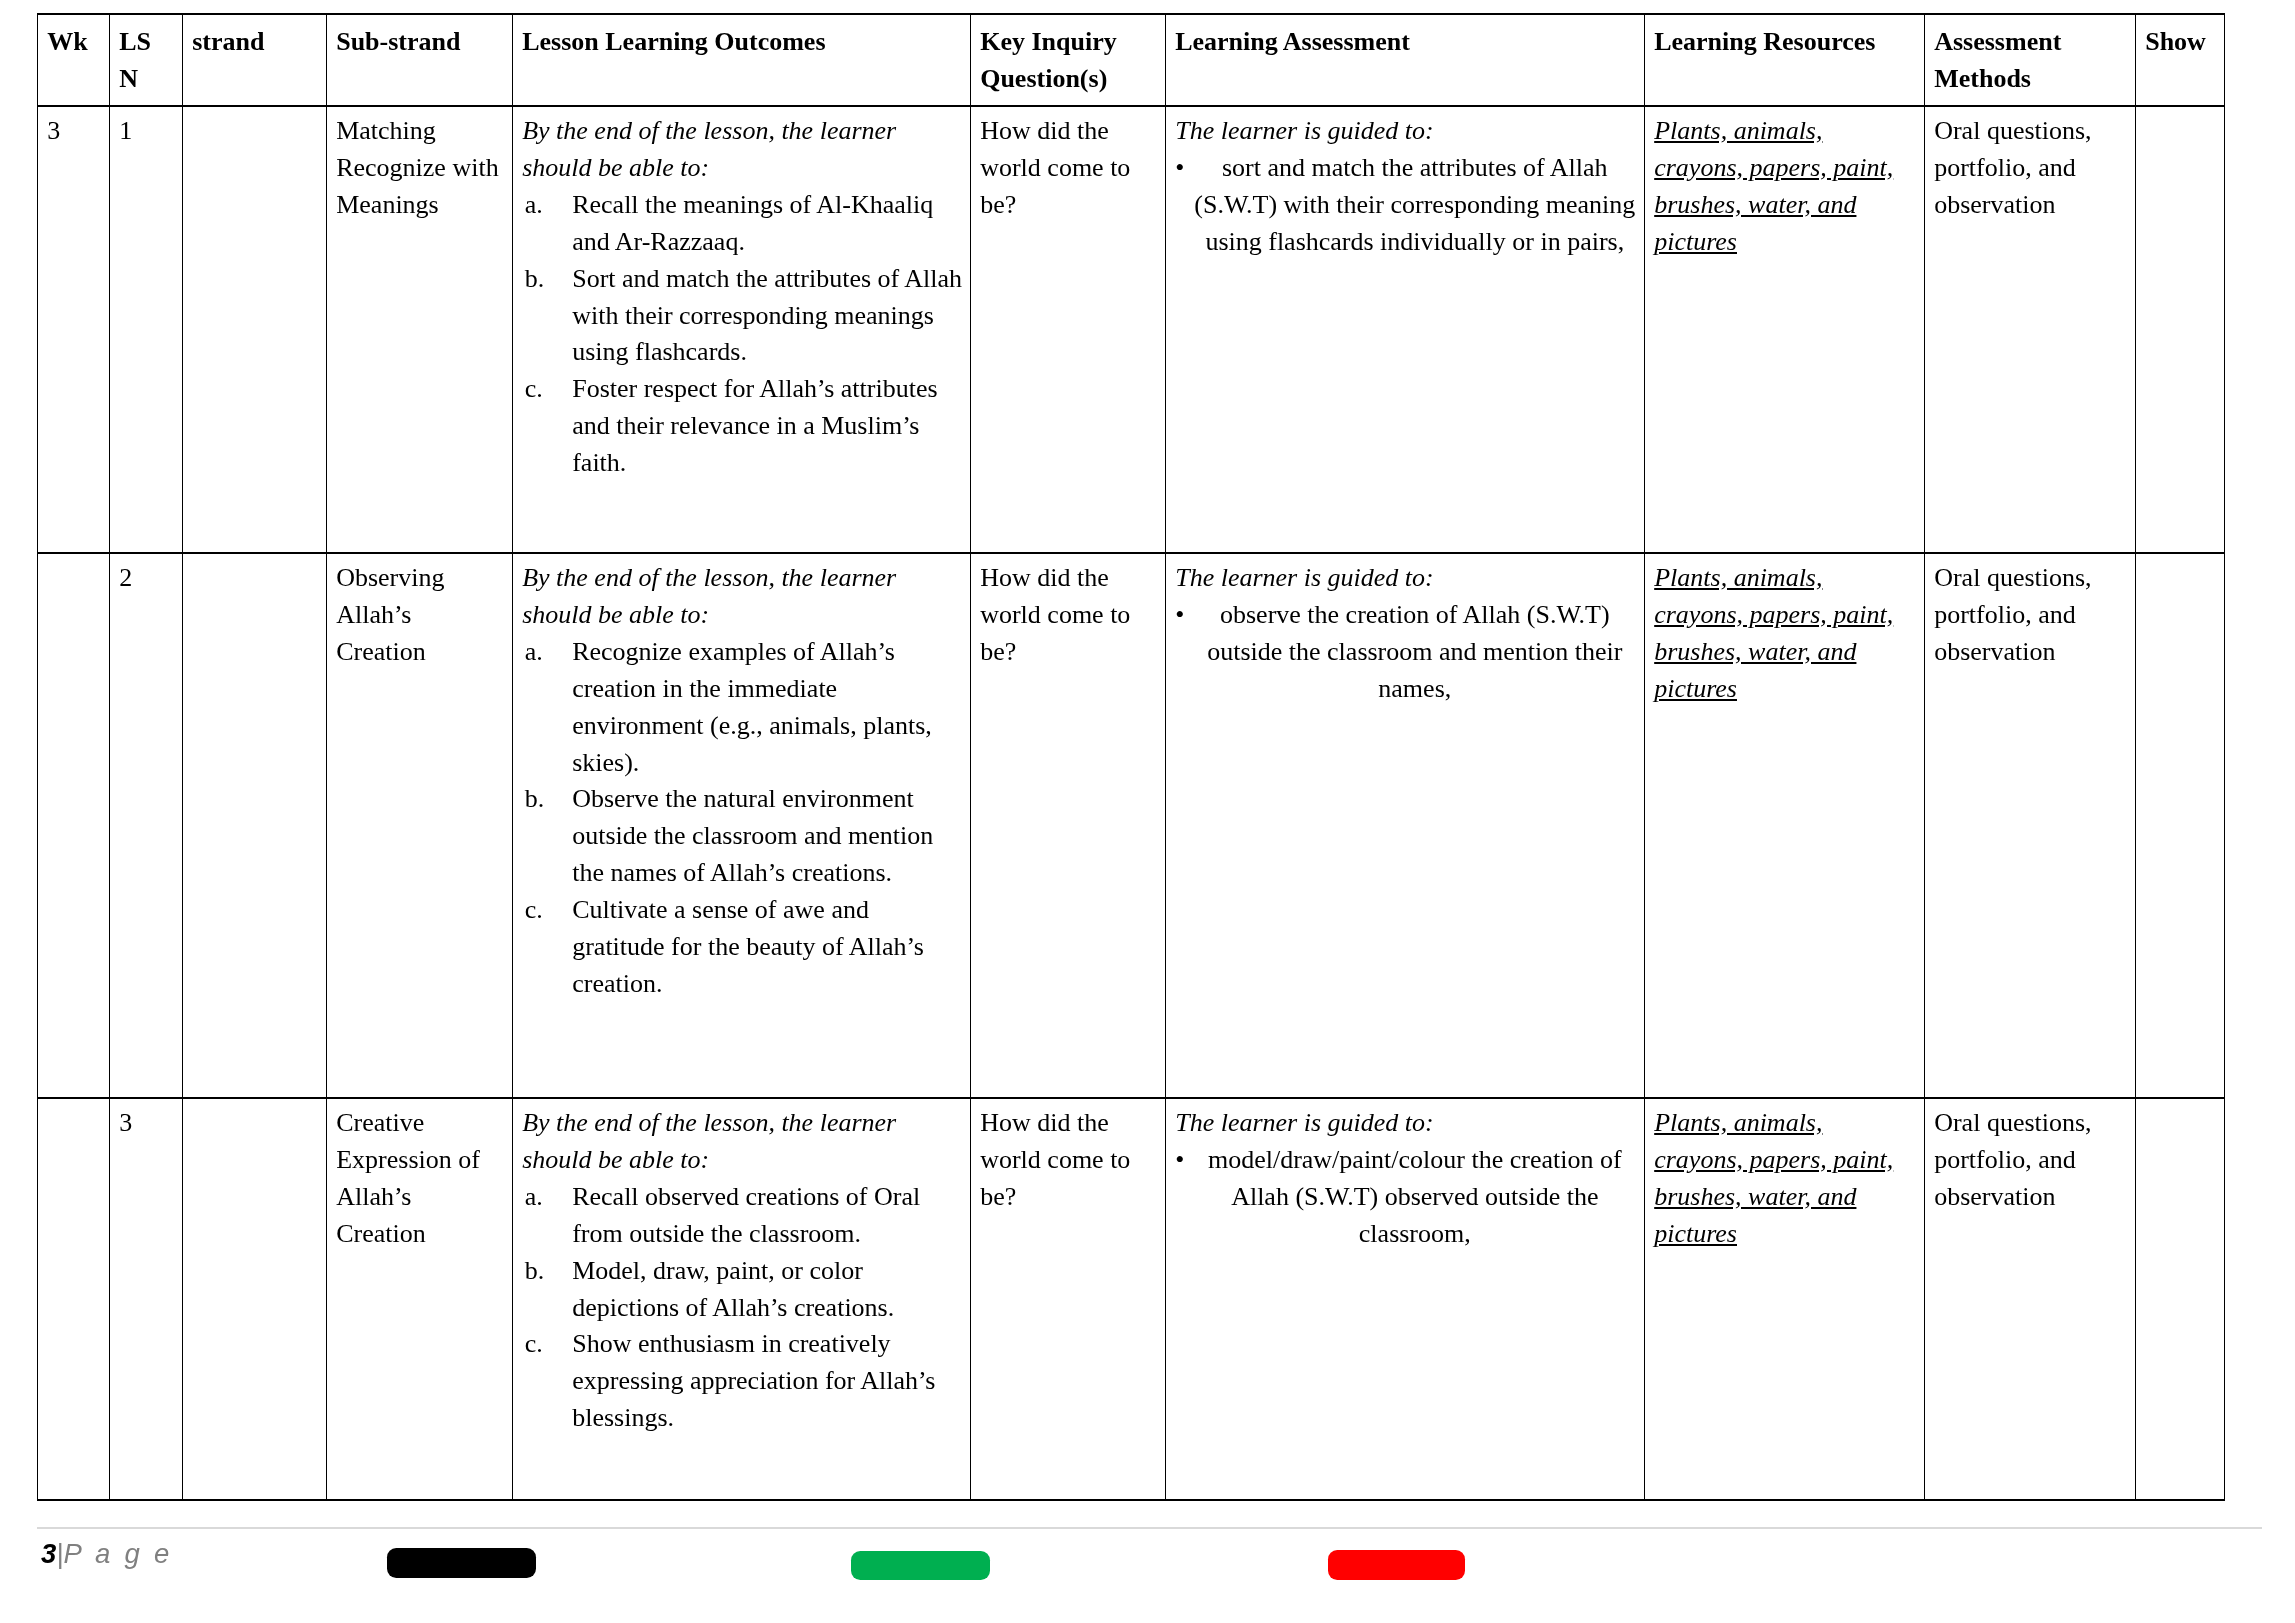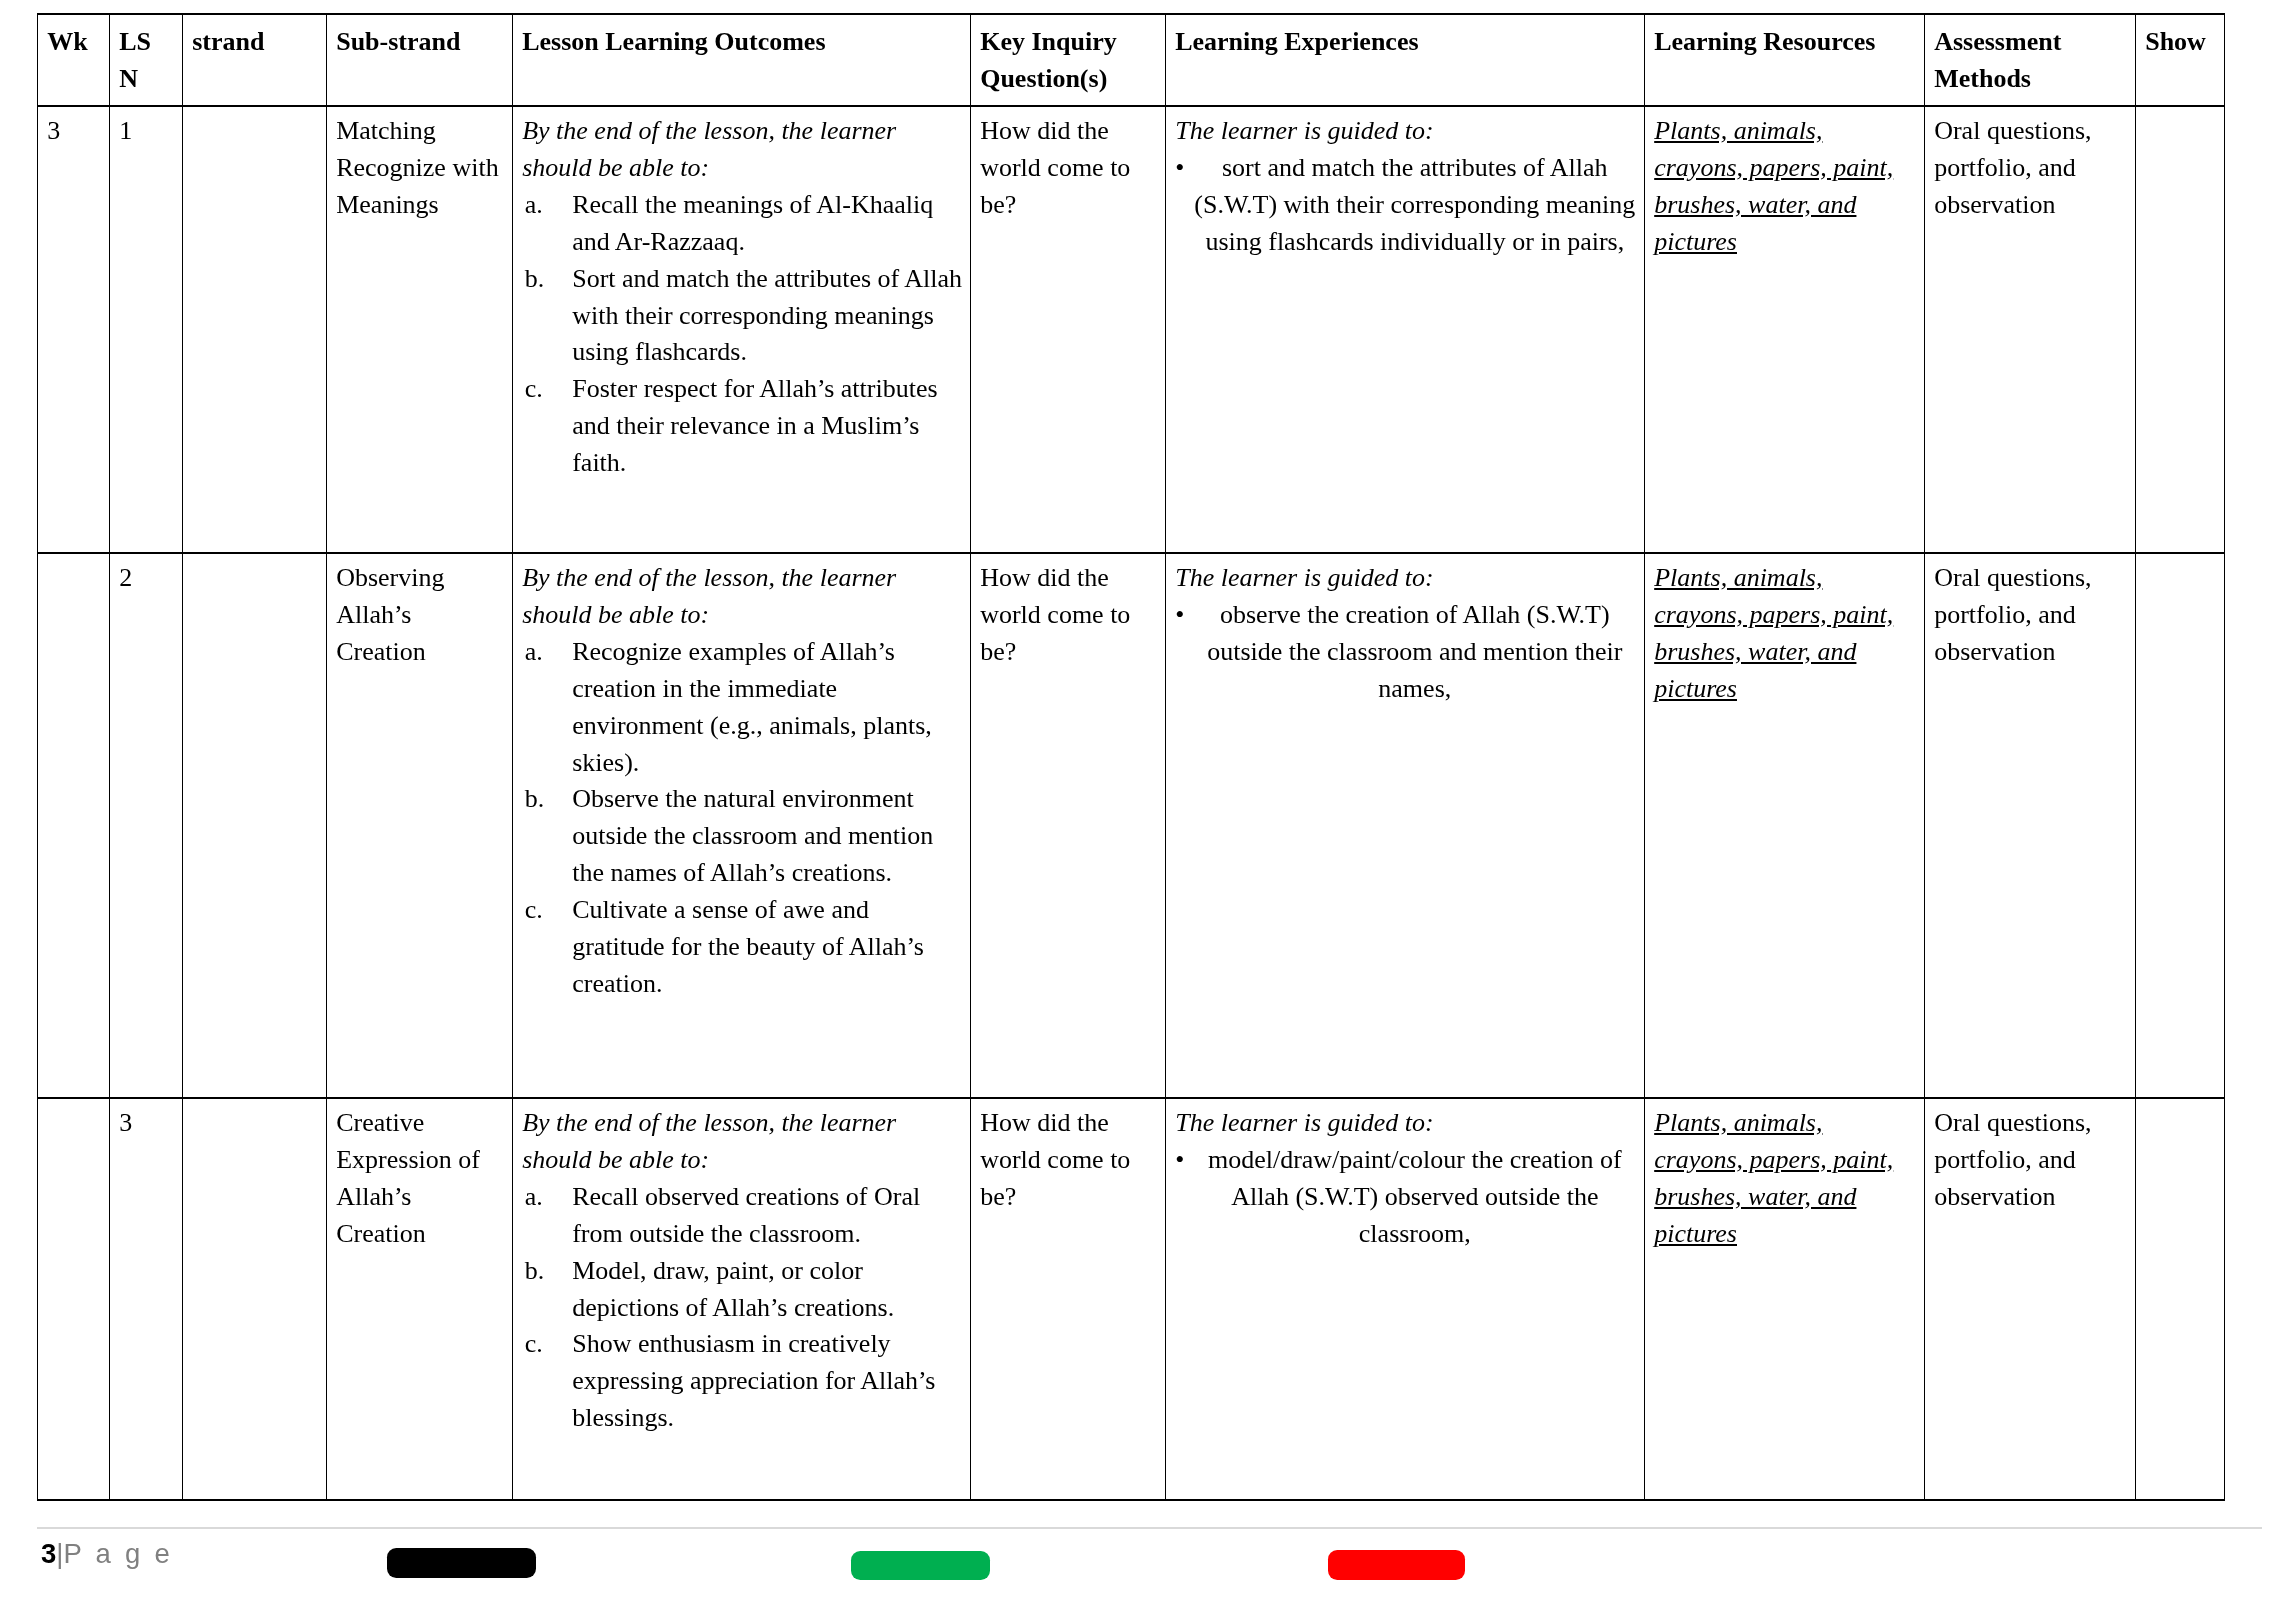--- a/index.html
+++ b/index.html
@@ -127,20 +127,21 @@
     background: #d9d9d9;
   }
   .footer-pageno {
     position: absolute;
     left: 41px;
     top: 1540px;
     font-size: 27.5px;
     line-height: 1;
     white-space: pre;
     font-family: "Liberation Sans", "DejaVu Sans", sans-serif;
+    font-style: italic;
   }
   .footer-pageno .num {
     font-weight: bold;
     color: #000000;
   }
   .footer-pageno .sep {
     color: #808080;
   }
   .footer-pageno .word {
     color: #808080;
@@ -181,21 +182,21 @@
           <div>LS</div>
           <div>N</div>
         </th>
         <th>strand</th>
         <th>Sub-strand</th>
         <th>Lesson Learning Outcomes</th>
         <th>
           <div>Key Inquiry</div>
           <div>Question(s)</div>
         </th>
-        <th>Learning Experiences</th>
+        <th>Learning Assessment</th>
         <th>Learning Resources</th>
         <th>
           <div>Assessment</div>
           <div>Methods</div>
         </th>
         <th>Show</th>
       </tr>
     </thead>
 
     <tbody>

